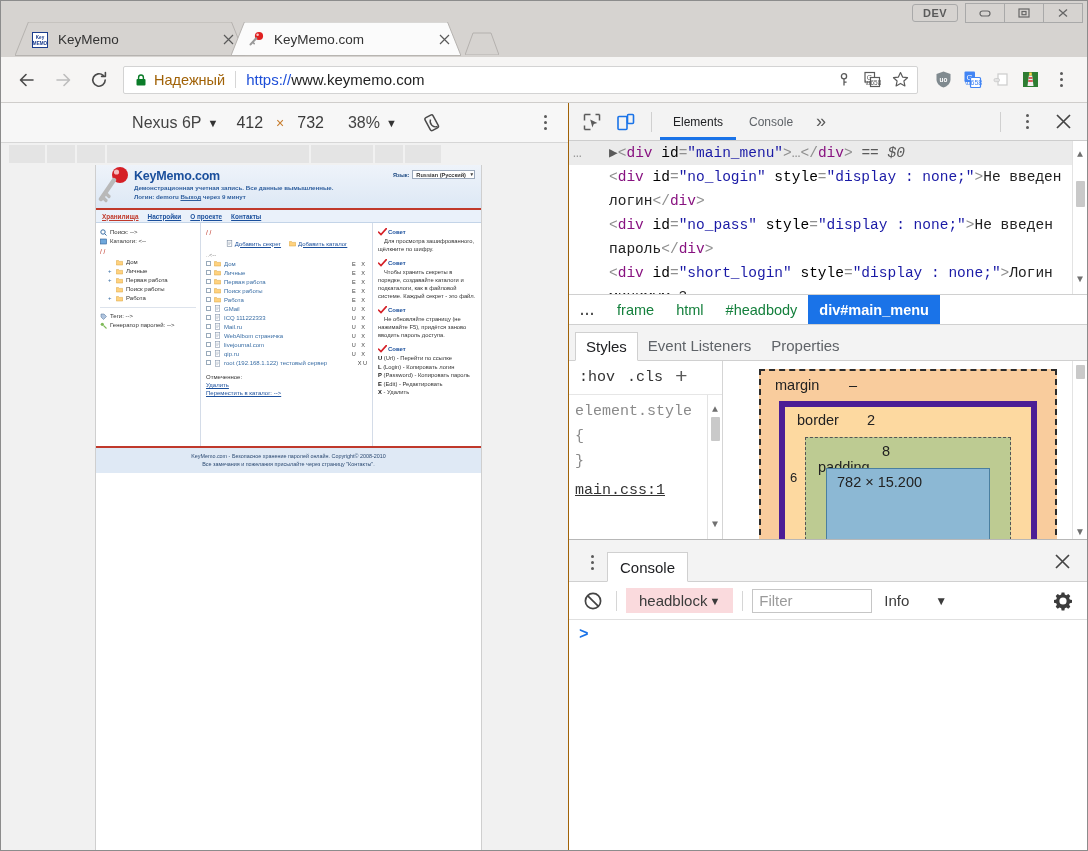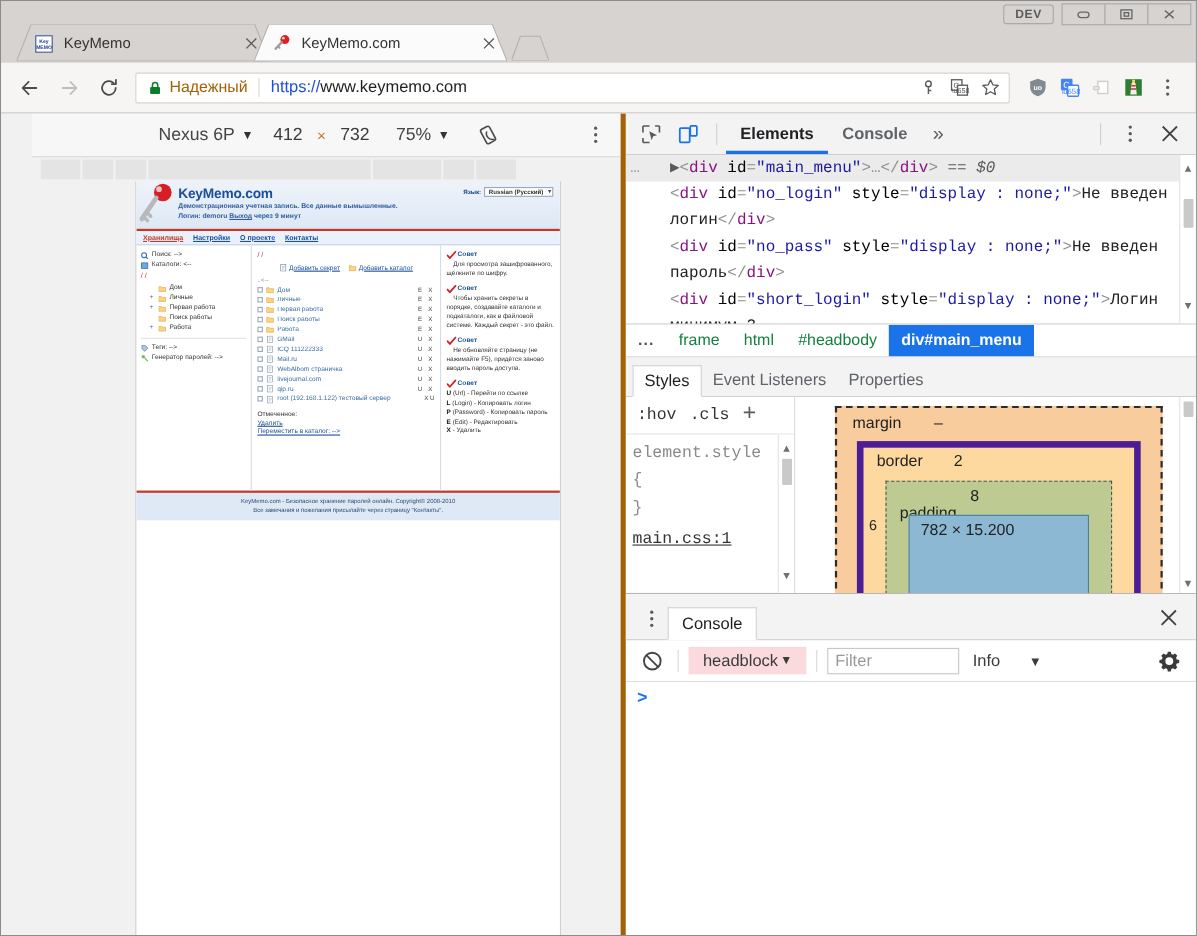--- a/index.html
+++ b/index.html
@@ -88,21 +88,21 @@
   .url { font-size:15px; color:#222; white-space:nowrap; overflow:hidden; }
   .url .scheme { color:#1d4ed8; }
   .omni-icons { margin-left:auto; display:flex; align-items:center; gap:2px; padding-left:6px; }
   .omni-ic { width:26px; height:26px; display:flex; align-items:center; justify-content:center; color:#5a5a5a; }
   .ext-icons { display:flex; align-items:center; gap:3px; margin-left:6px; }
   .ext-ic { width:26px; height:26px; display:flex; align-items:center; justify-content:center; }
 
   
   .split { flex:1 1 auto; display:flex; min-height:0; }
   .left-pane { width:568px; flex:0 0 568px; display:flex; flex-direction:column;
-               background:#f1f1f1; border-right:5px solid #a16207; min-width:0;padding-left:28px; }
+               background:#f1f1f1; border-right:1px solid #a16207; min-width:0; }
   .right-pane { flex:1 1 auto; display:flex; flex-direction:column; background:#fff; min-width:0; }
 
   
   .devicebar {
     height:40px; background:#f7f7f7; border-bottom:1px solid #d6d6d6;
     display:flex; align-items:center; justify-content:center; gap:0; flex:0 0 auto;
     position:relative;
   }
   .dev-item { font-size:16px; color:#444; display:flex; align-items:center; gap:6px; padding:0 12px; }
   .caret { font-size:11px; color:#333; }
@@ -176,21 +176,21 @@
   .km-foot { border-top:2px solid #c0392b; background:#dfe9f5; text-align:center;
              padding:4px 0 5px 0; font-size:5.4px; color:#2c4a72; line-height:8px; }
 
   
   .dt-tabbar { height:38px; background:#f3f3f3; border-bottom:1px solid #cdcdcd;
                display:flex; align-items:center; padding:0 6px; flex:0 0 auto; }
   .dt-tool { width:34px; height:30px; display:flex; align-items:center; justify-content:center; color:#5a5a5a; }
   .dt-tool.active { color:#1a73e8; }
   .dt-vsep { width:1px; height:20px; background:#d0d0d0; margin:0 8px; }
   .dt-tab { height:37px; padding:0 13px; display:flex; align-items:center;
-            font-size:15px; color:#5f6368;font-weight:bold; }
+            font-size:12px; color:#5f6368; }
   .dt-tab.sel { color:#202124; box-shadow:inset 0 -3px 0 #1a73e8; }
   .dt-more { padding:0 10px; color:#5a5a5a; font-size:18px; display:flex; align-items:center; height:37px; }
   .dt-right { margin-left:auto; display:flex; align-items:center; }
   .dt-x { width:36px; height:30px; display:flex; align-items:center; justify-content:center; color:#444; }
 
   
   .dt-tree { flex:0 0 auto; height:154px; position:relative; overflow:hidden;
              font-family:"Liberation Mono", monospace; font-size:14.5px; line-height:24px;
              background:#fff; border-bottom:1px solid #d0d0d0; }
   .tree-line { display:flex; white-space:pre; padding-left:4px; }
@@ -437,21 +437,21 @@
 
       <div class="devicebar">
         <div class="dev-item">
           <span>Nexus 6P</span>
           <span class="caret">▼</span>
         </div>
         <div class="dimbox">412</div>
         <div class="dim-x">×</div>
         <div class="dimbox">732</div>
         <div class="dev-item" style="padding-left:18px;">
-          <span>75%</span>
+          <span>38%</span>
           <span class="caret">▼</span>
         </div>
         <div class="rotate">
           <svg width="21" height="21" viewBox="0 0 21 21">
               <rect x="4.3" y="2.6" width="9" height="14.5" rx="1.8" fill="none" stroke="#4a4a4a" stroke-width="1.5" transform="rotate(-28 10.5 10.5)"></rect>
               <path d="M14.5 14.5 a5.5 5.5 0 0 1 -7 -7" stroke="#4a4a4a" stroke-width="1.4" fill="none"></path>
             </svg>
         </div>
         <div class="dev-kebab">
           <span class="dots-v">

